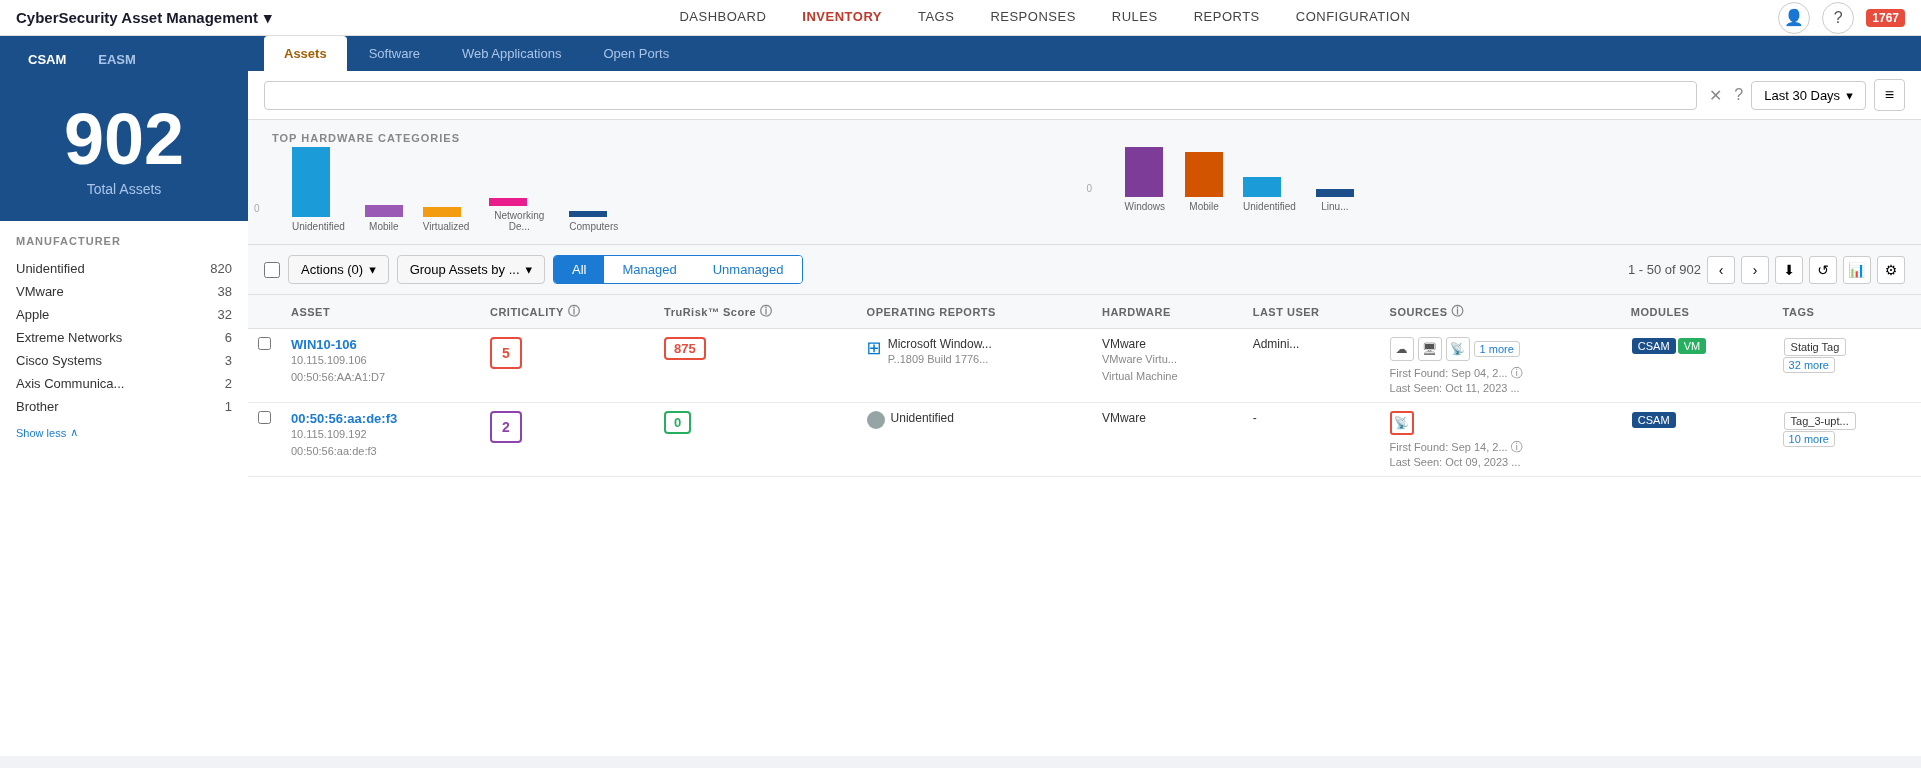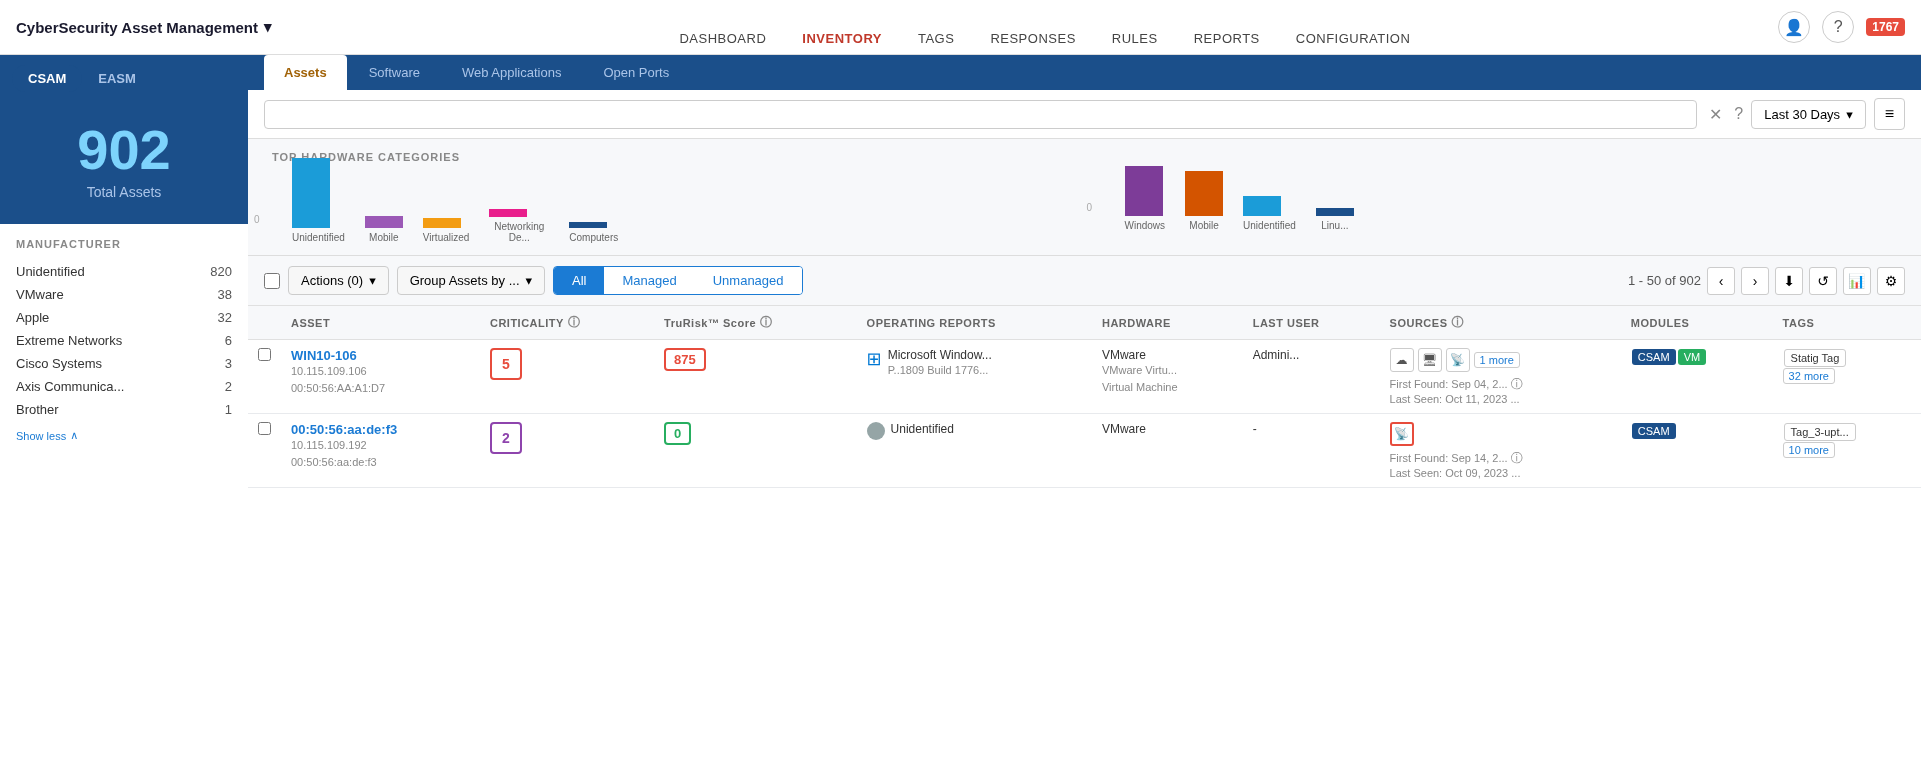--- a/index.html
+++ b/index.html
@@ -3,22 +3,23 @@
   <meta charset="utf-8">
   <style>
     * { box-sizing: border-box; margin: 0; padding: 0; }
     body { font-family: Arial, sans-serif; font-size: 13px; background: #f0f2f5; color: #333; width: 1921px; }
 
     
     .top-nav {
       background: #fff;
       border-bottom: 1px solid #ddd;
       display: flex;
-      padding: 16px 16px;
-      height: 55px;
+      align-items: center;
+      padding: 0 16px;
+      height: 36px;
     }
     .app-title {
       font-size: 15px;
       font-weight: bold;
       color: #1a1a2e;
       display: flex;
       align-items: center;
       gap: 6px;
       margin-right: 40px;
       white-space: nowrap;
@@ -105,23 +106,23 @@
     }
     .toggle-btn.inactive {
       background: transparent;
       color: #aac4e8;
     }
     .sidebar-stats {
       text-align: center;
       padding: 20px 10px 24px;
     }
     .stat-number {
-      font-size: 56px;
-      font-weight: bold;
-      color: #7dd3fc;
+      font-size: 72px;
+      font-weight: bold;
+      color: #ffffff;
       line-height: 1;
     }
     .stat-label {
       font-size: 14px;
       color: #aac4e8;
       margin-top: 6px;
     }
     .sidebar-section {
       background: #fff;
       color: #333;
@@ -252,20 +253,21 @@
     }
     .chart-container {
       flex: 1;
     }
     .chart-title {
       font-size: 11px;
       font-weight: bold;
       color: #888;
       letter-spacing: 1px;
       text-transform: uppercase;
+      margin-bottom: 8px;
     }
     .bar-chart {
       display: flex;
       align-items: flex-end;
       gap: 24px;
       height: 80px;
       position: relative;
     }
     .bar-chart::before {
       content: '0';

